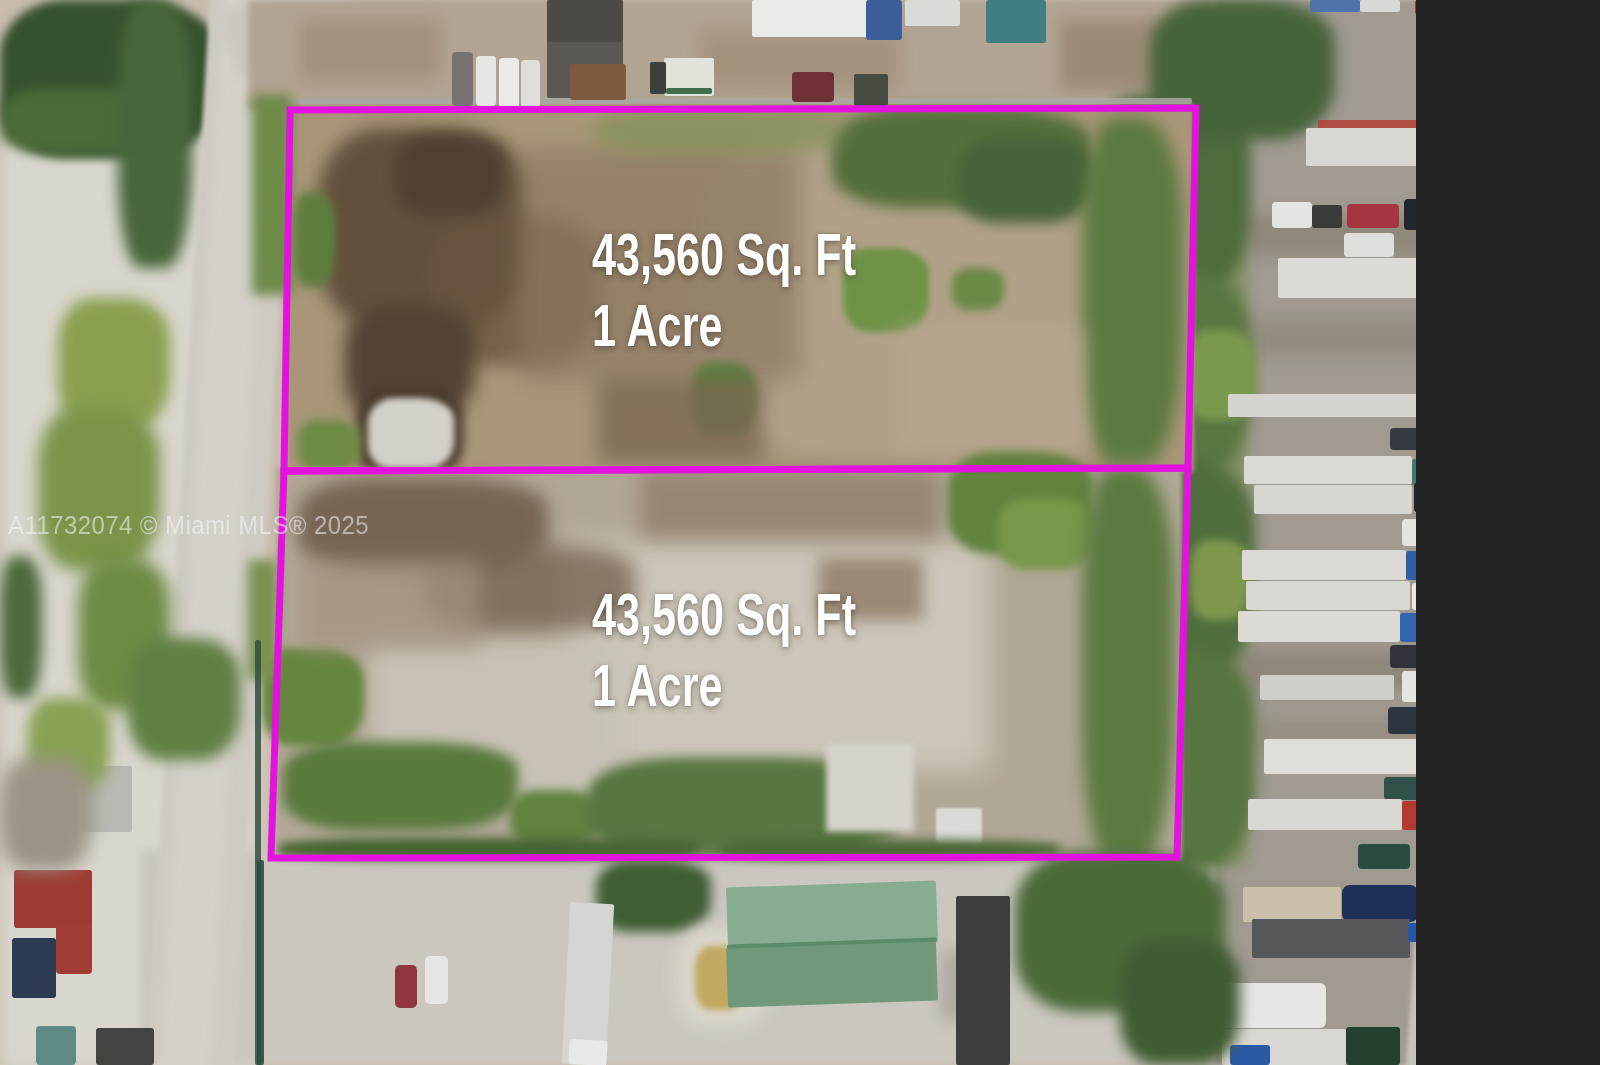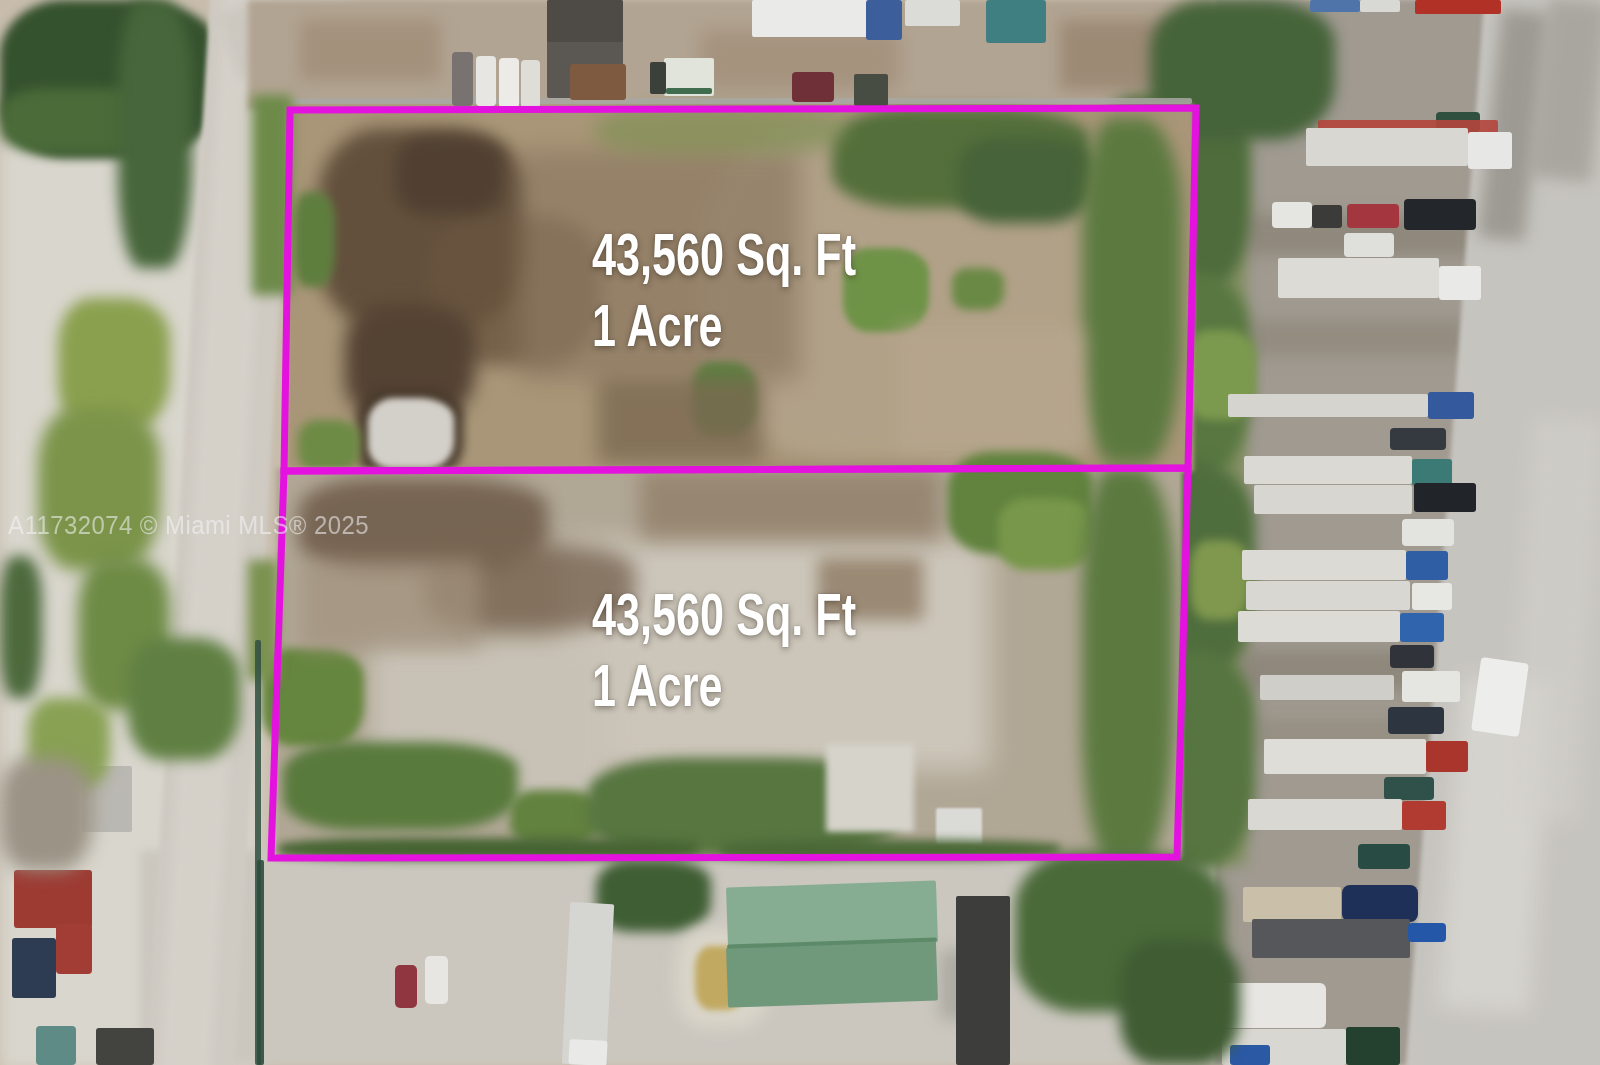--- a/index.html
+++ b/index.html
@@ -1,16 +1,16 @@
 <!DOCTYPE html>
 <html><head>
 <meta charset="utf-8">
 <style>
   html,body{margin:0;padding:0;background:#222;}
-  #stage{position:relative;width:1600px;height:1065px;overflow:hidden;
+  #stage{position:relative;width:1416px;height:1065px;overflow:hidden;
          font-family:"Liberation Sans",sans-serif;background:#c8bdad;}
   #scene div{position:absolute;}
   #outlines{position:absolute;left:0;top:0;width:1600px;height:1065px;pointer-events:none;}
   .parcel-label{position:absolute;color:#fff;font-weight:700;font-size:60px;line-height:1.18;
       transform:scaleX(0.72);transform-origin:left top;white-space:nowrap;
       text-shadow:0 2px 8px rgba(40,30,20,.45),0 0 2px rgba(40,30,20,.3);}
   .watermark{position:absolute;left:8px;top:510px;font-size:26px;font-weight:400;
       color:rgba(246,246,250,.55);white-space:nowrap;transform:scaleX(.92);
       transform-origin:left top;letter-spacing:.5px;}
 </style>

